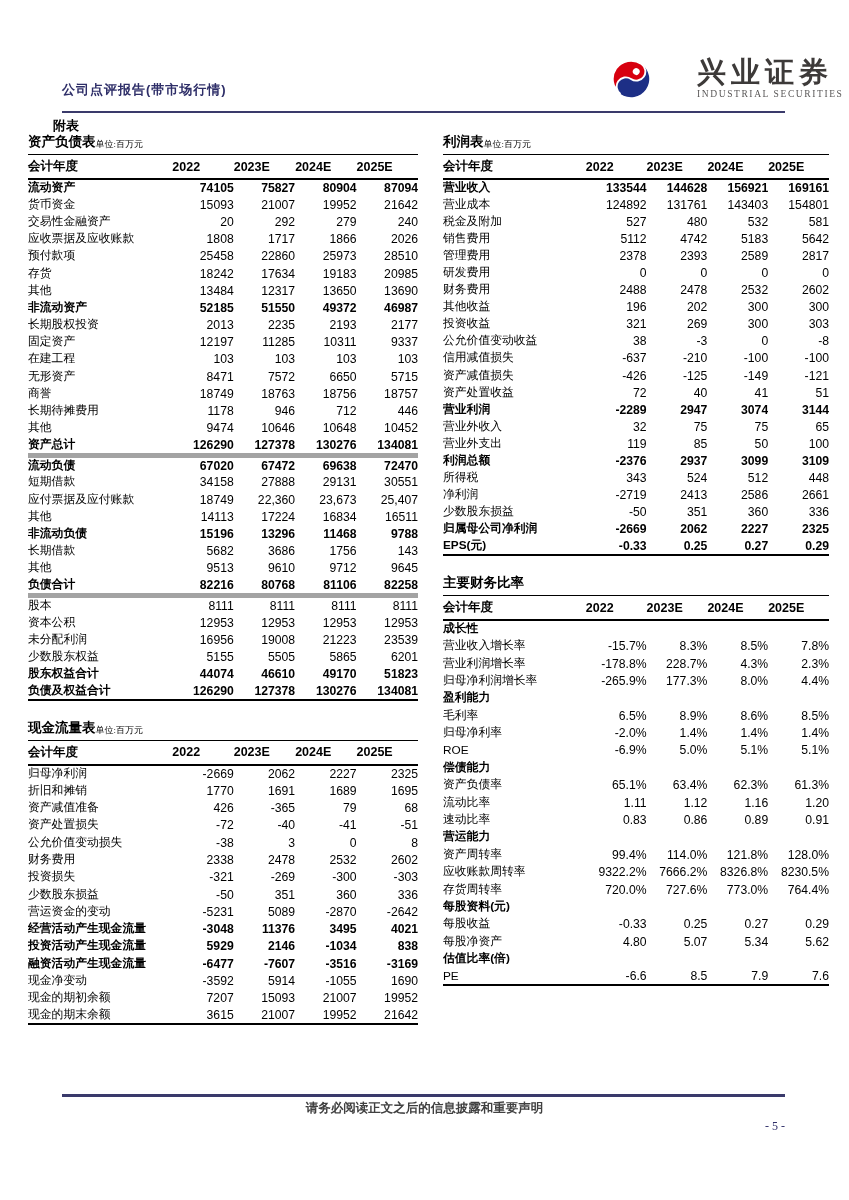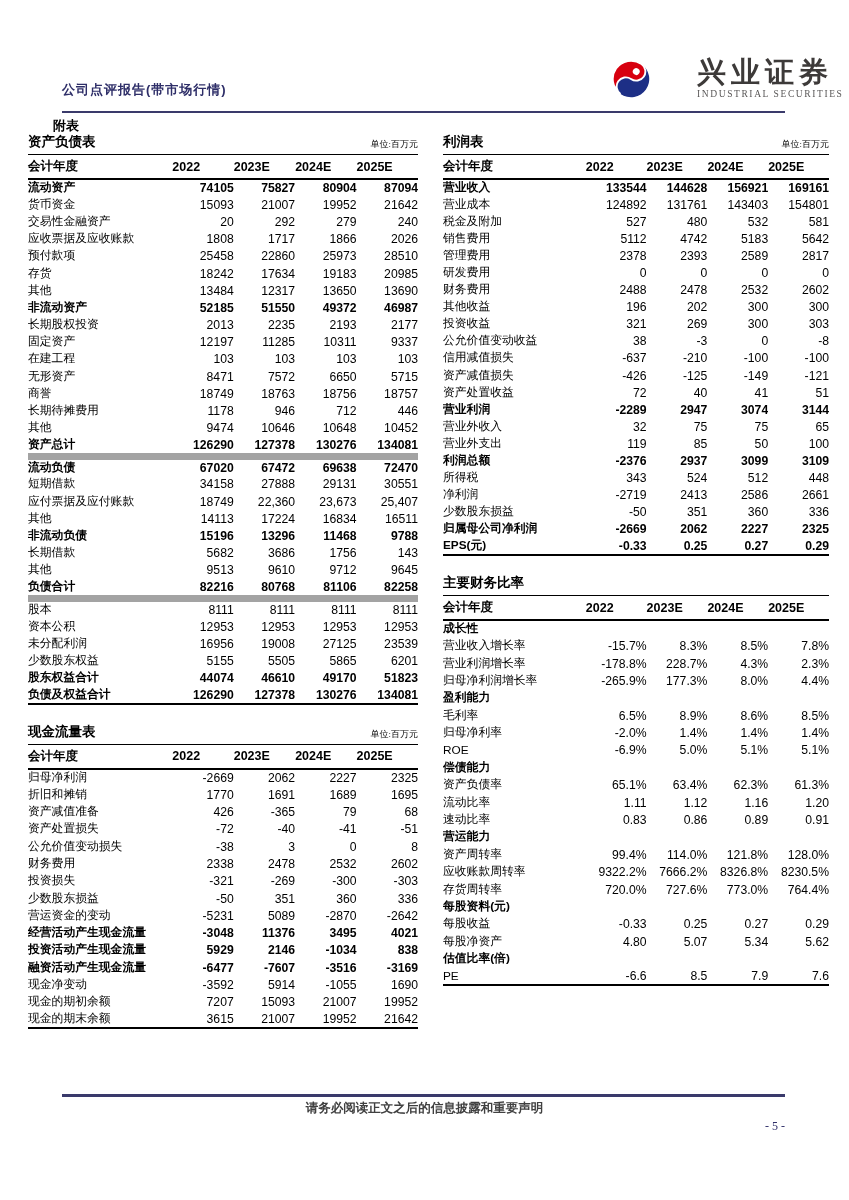--- a/index.html
+++ b/index.html
@@ -15,32 +15,32 @@
   .logo-cn { font-size:29px; font-weight:bold; color:#3d3a39; letter-spacing:5px; line-height:1.0; font-family:"Liberation Serif", serif; white-space:nowrap; }
   .logo-en { font-size:9.5px; color:#595757; letter-spacing:1.6px; font-family:"Liberation Serif", serif; margin-top:2px; white-space:nowrap; }
   .header-rule { position:absolute; left:62px; top:111px; width:723px; height:2px; background:#3a3a6b; }
   .appendix { position:absolute; left:53px; top:117px; font-size:13px; font-weight:bold; }
 
   
   .col-left  { position:absolute; left:28px;  top:133px; width:390px; }
   .col-right { position:absolute; left:443px; top:133px; width:386px; }
 
   
-  .tbl-head { display:flex; justify-content:space-between; align-items:flex-end; margin-bottom:3px; }
+  .tbl-head { display:flex; justify-content:flex-start; align-items:flex-end; margin-bottom:3px; }
   .tbl-title { font-size:13.5px; font-weight:bold; }
   .tbl-unit { font-size:9px; color:#000; font-family:"Liberation Serif", serif; }
   table.fin { width:100%; border-collapse:collapse; table-layout:fixed; }
   table.fin th { font-size:12.5px; font-weight:bold; text-align:left; border-top:1px solid #000; border-bottom:2px solid #000; padding:3px 0 3px 0; }
   table.fin th:first-child { text-align:left; }
   table.fin col.lbl { width:37%; }
   table.fin col.num { width:15.75%; }
   table.fin td { font-size:12.2px; text-align:right; padding:0; white-space:nowrap; overflow:hidden; vertical-align:middle; }
   table.fin td:first-child { text-align:left; font-size:11.8px; }
   table.fin tr.b td { font-weight:bold; }
-  table.fin tr.rule td { border-bottom:7px solid #a3a3a3; }
+  table.fin tr.rule td { border-bottom:5px solid #a3a3a3; }
   table.fin tbody tr:last-child td { border-bottom:2px solid #000; }
 
   .sec-balance  td { height:17.2px; }
   .sec-cash     td { height:17.3px; }
   .sec-income   td { height:17.1px; }
   .sec-ratios   td { height:17.4px; }
   .sec-cash   { margin-top:18px; }
   .sec-ratios { margin-top:18px; }
 
   
@@ -276,21 +276,21 @@
               <td>资本公积</td>
               <td>12953</td>
               <td>12953</td>
               <td>12953</td>
               <td>12953</td>
             </tr>
             <tr>
               <td>未分配利润</td>
               <td>16956</td>
               <td>19008</td>
-              <td>27125</td>
+              <td>21223</td>
               <td>23539</td>
             </tr>
             <tr>
               <td>少数股东权益</td>
               <td>5155</td>
               <td>5505</td>
               <td>5865</td>
               <td>6201</td>
             </tr>
             <tr class="b">

